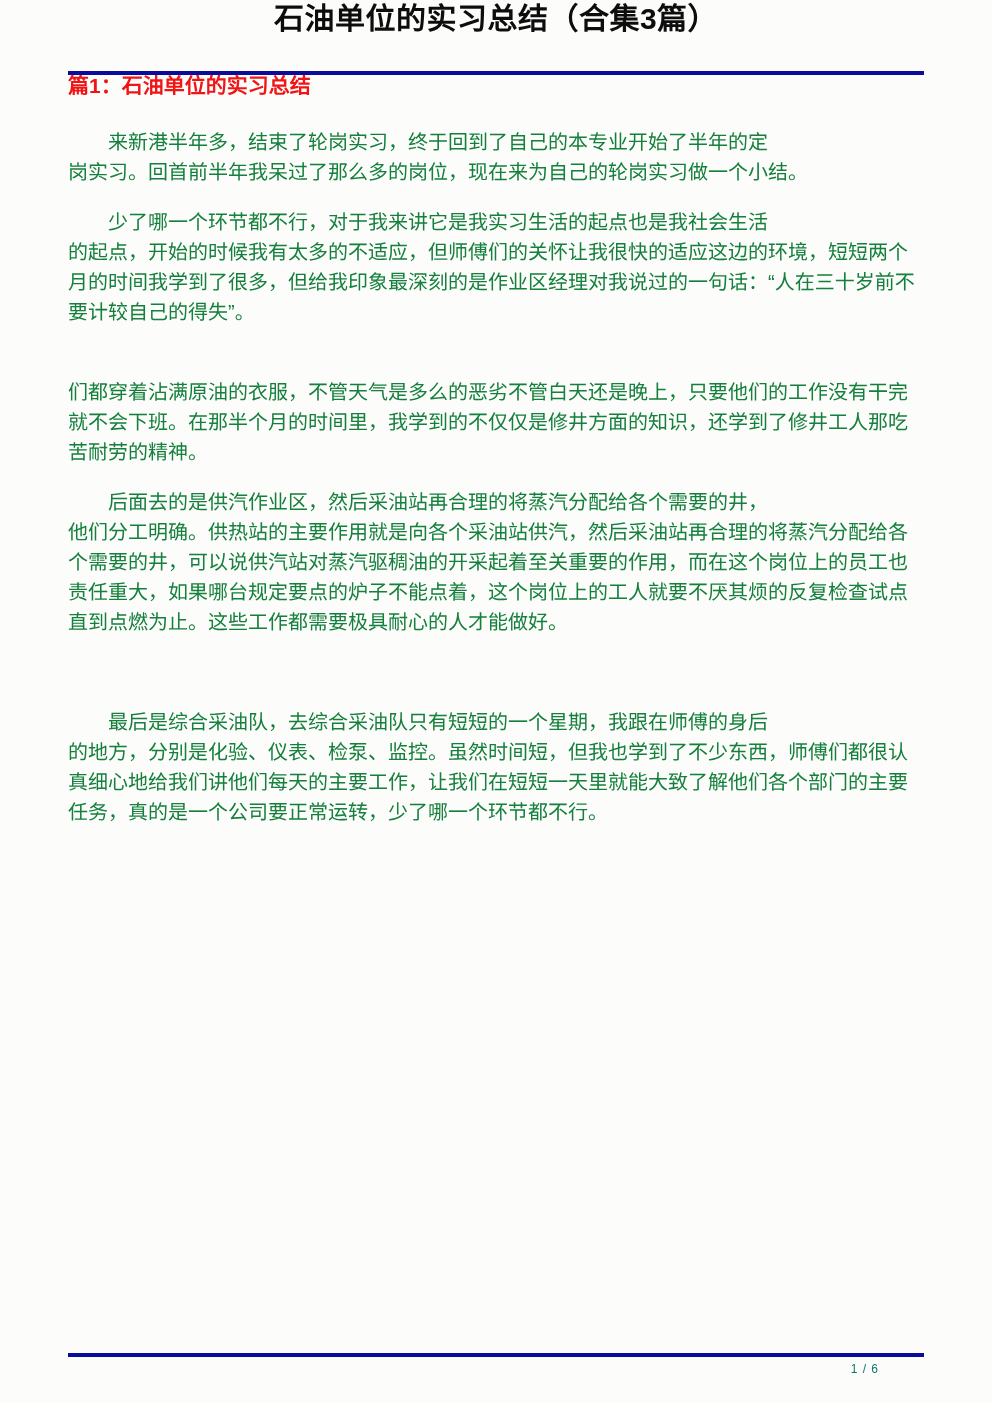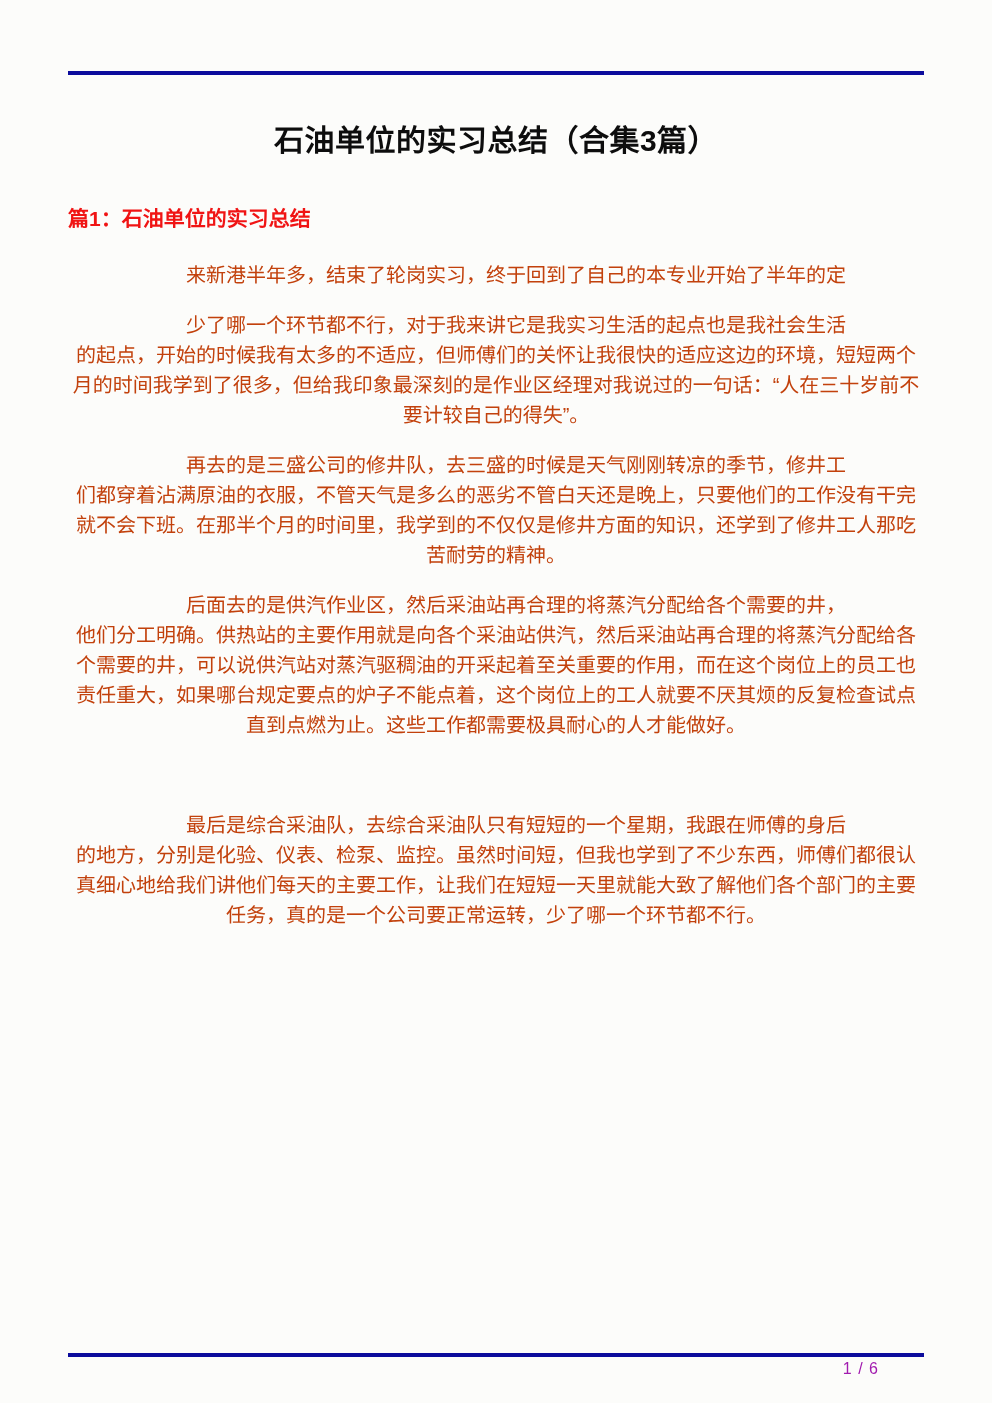--- a/index.html
+++ b/index.html
@@ -26,78 +26,77 @@
   .top-rule { top: 71px; }
   .bottom-rule { top: 1353px; }
   .content {
     position: absolute;
     top: 0;
     left: 68px;
     width: 856px;
   }
   .doc-title {
     margin: 0;
-    padding-top: 122px;
     font-size: 30px;
     line-height: 38px;
     font-weight: bold;
     text-align: center;
     color: #0D0D0D;
     letter-spacing: 0.5px;
   }
   .section-heading {
-    margin: 46px 0 0 0;
+    margin: 35px 0 0 0;
     font-size: 21px;
     line-height: 26px;
     font-weight: bold;
     color: #F01414;
   }
   .body-text {
     margin-top: 28px;
   }
   .para {
     margin: 0 0 20px 0;
     font-size: 20px;
     line-height: 30px;
     text-indent: 2em;
-    color: #c2410c;
+    color: #15803d;
     overflow-wrap: break-word;
     word-break: normal;
-    text-align: center;
+    text-align: left;
   }
   .page-number {
     position: absolute;
     top: 1358px;
     right: 113px;
-    font-size: 16px;
+    font-size: 12px;
     line-height: 22px;
-    color: #a21caf;
+    color: #0f766e;
     letter-spacing: 1px;
   }
 </style>
 </head>
 <body>
 
 <div class="page">
 
   <div class="rule top-rule"></div>
 
   <main class="content">
 
     <h1 class="doc-title">石油单位的实习总结（合集3篇）</h1>
 
     <h2 class="section-heading">篇1：石油单位的实习总结</h2>
 
     <div class="body-text">
 
-      <p class="para"><span>来新港半年多，结束了轮岗实习，终于回到了自己的本专业开始了半年的定</span><br></p>
+      <p class="para"><span>来新港半年多，结束了轮岗实习，终于回到了自己的本专业开始了半年的定</span><br><span>岗实习。回首前半年我呆过了那么多的岗位，现在来为自己的轮岗实习做一个小结。</span></p>
 
       <p class="para"><span>少了哪一个环节都不行，对于我来讲它是我实习生活的起点也是我社会生活</span><br><span>的起点，开始的时候我有太多的不适应，但师傅们的关怀让我很快的适应这边的环境，短短两个月的时间我学到了很多，但给我印象最深刻的是作业区经理对我说过的一句话：“人在三十岁前不要计较自己的得失”。</span></p>
 
-      <p class="para"><span>再去的是三盛公司的修井队，去三盛的时候是天气刚刚转凉的季节，修井工</span><br><span>们都穿着沾满原油的衣服，不管天气是多么的恶劣不管白天还是晚上，只要他们的工作没有干完就不会下班。在那半个月的时间里，我学到的不仅仅是修井方面的知识，还学到了修井工人那吃苦耐劳的精神。</span></p>
+      <p class="para"><br><span>们都穿着沾满原油的衣服，不管天气是多么的恶劣不管白天还是晚上，只要他们的工作没有干完就不会下班。在那半个月的时间里，我学到的不仅仅是修井方面的知识，还学到了修井工人那吃苦耐劳的精神。</span></p>
 
 
       <p class="para"><span>后面去的是供汽作业区，然后采油站再合理的将蒸汽分配给各个需要的井，</span><br><span>他们分工明确。供热站的主要作用就是向各个采油站供汽，然后采油站再合理的将蒸汽分配给各个需要的井，可以说供汽站对蒸汽驱稠油的开采起着至关重要的作用，而在这个岗位上的员工也责任重大，如果哪台规定要点的炉子不能点着，这个岗位上的工人就要不厌其烦的反复检查试点直到点燃为止。这些工作都需要极具耐心的人才能做好。</span></p>
 
       <p class="para"><br></p>
 
       <p class="para"><span>最后是综合采油队，去综合采油队只有短短的一个星期，我跟在师傅的身后</span><br><span>的地方，分别是化验、仪表、检泵、监控。虽然时间短，但我也学到了不少东西，师傅们都很认真细心地给我们讲他们每天的主要工作，让我们在短短一天里就能大致了解他们各个部门的主要任务，真的是一个公司要正常运转，少了哪一个环节都不行。</span></p>
 
     </div>
   </main>

